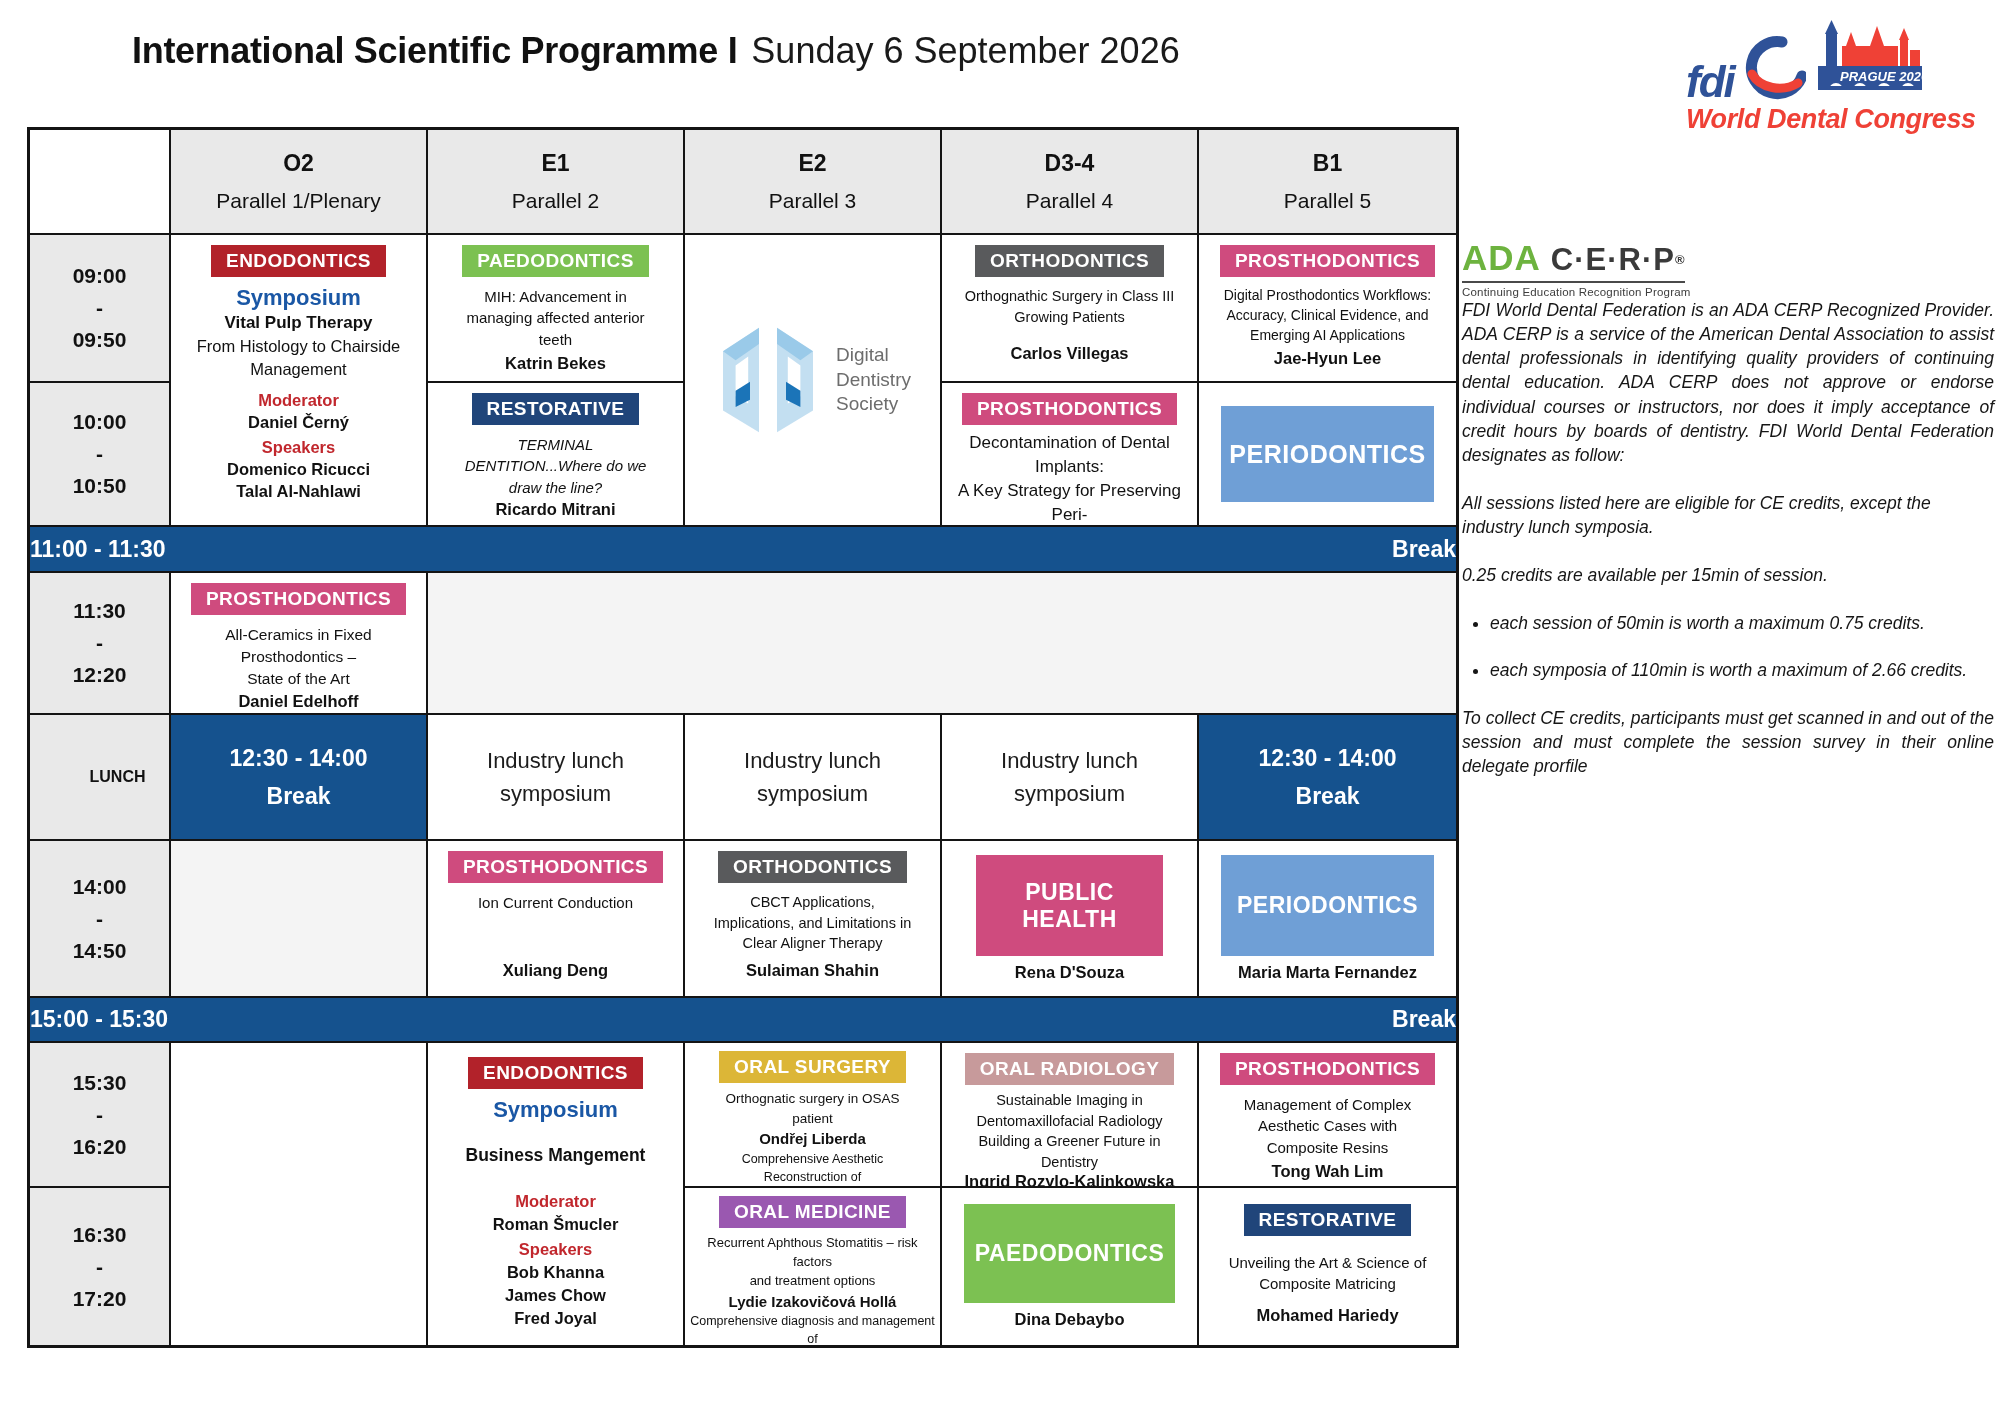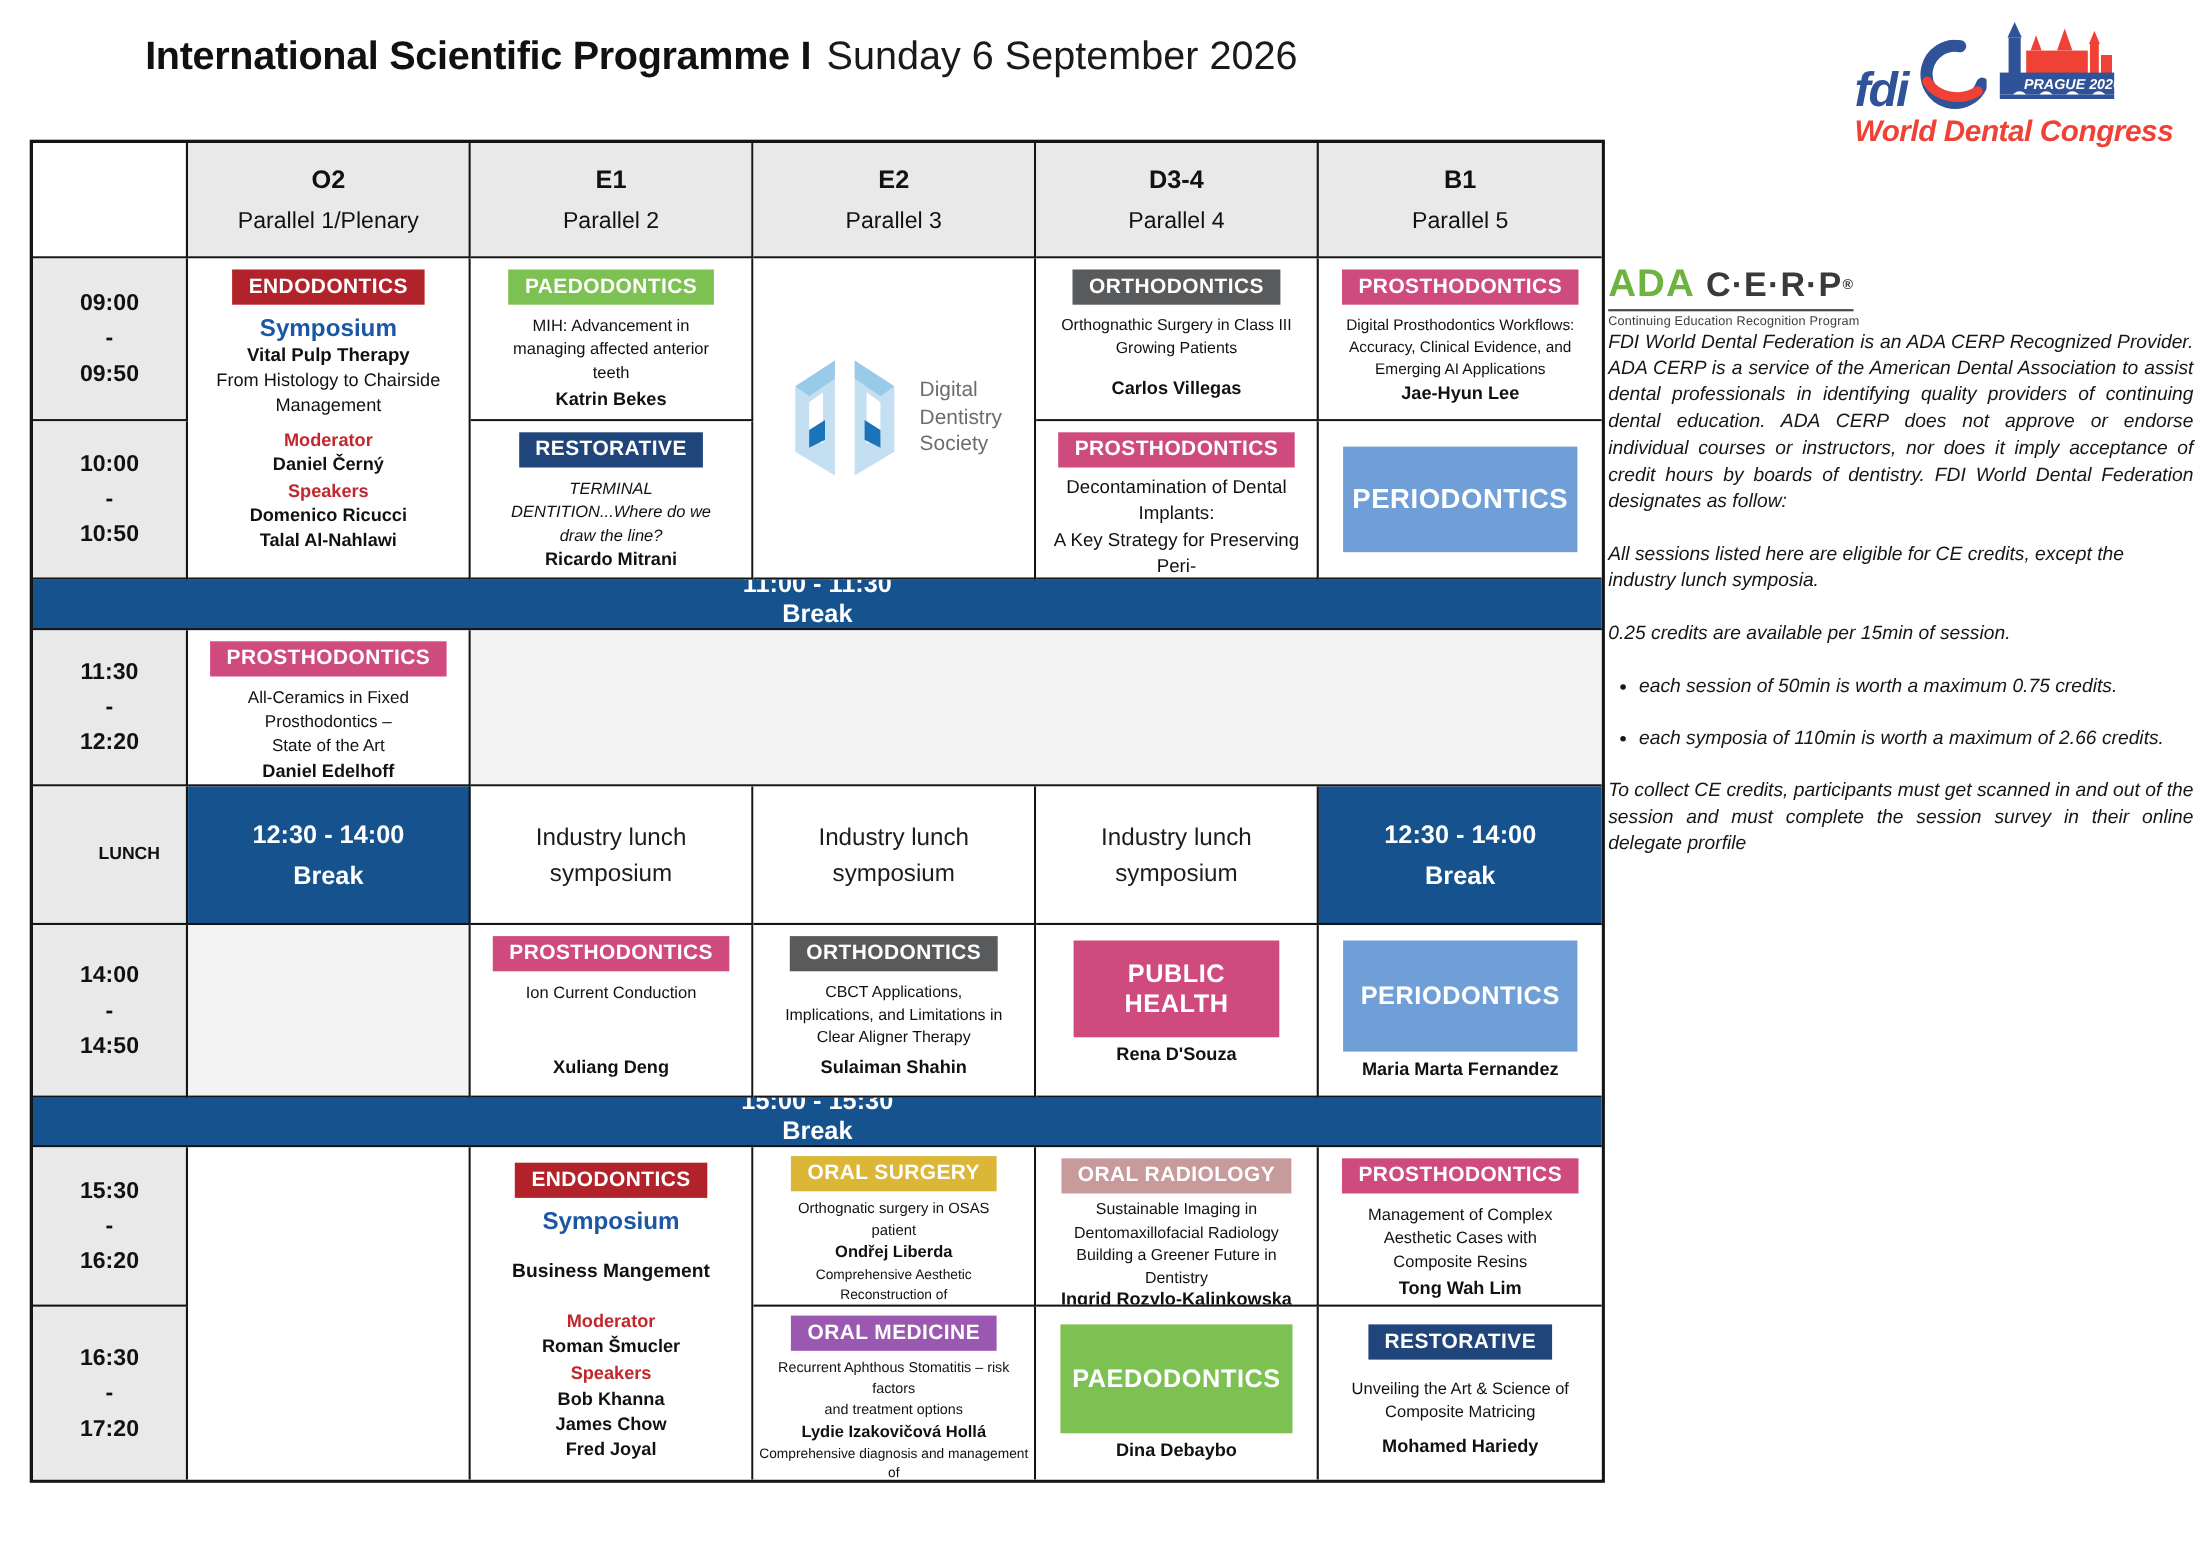--- a/index.html
+++ b/index.html
@@ -34,21 +34,21 @@
   .badge{color:#fff;font-weight:bold;font-size:19px;padding:5px 15px;letter-spacing:.4px;white-space:nowrap;}
   .t{font-size:15px;line-height:1.42;white-space:pre-line;margin-top:9px;}
   .t-sm{font-size:13px;line-height:1.45;white-space:pre-line;margin-top:6px;}
   .n{font-size:16.5px;font-weight:bold;margin-top:7px;}
   .n-sm{font-size:15px;font-weight:bold;margin-top:2px;}
   .sym{color:var(--symblue);font-weight:bold;font-size:22px;margin-top:8px;}
   .rlab{color:var(--labred);font-weight:bold;font-size:16.5px;margin-top:9px;}
   .it{font-style:italic;}
   .spacer{flex:1;}
   .bigbox{width:88%;display:flex;align-items:center;justify-content:center;color:#fff;font-weight:bold;font-size:25px;letter-spacing:.5px;}
-  .breakbar{background:var(--breakblue);display:flex;align-items:center;justify-content:flex-end;color:#fff;font-weight:bold;font-size:23px;flex-direction:column;}
+  .breakbar{background:var(--breakblue);display:flex;align-items:center;justify-content:space-between;color:#fff;font-weight:bold;font-size:23px;}
   .lunchblue{background:var(--breakblue);display:flex;flex-direction:column;align-items:center;justify-content:center;gap:11px;color:#fff;font-weight:bold;font-size:23px;}
   .industry{display:flex;align-items:center;justify-content:center;font-size:22px;line-height:1.5;text-align:center;color:#1c1c1c;}
   .industry span{width:170px;}
   .emptygray{background:#f4f4f4;}
   .lunchlab{font-size:16px;padding-left:36px;}
   
   .bg-red{background:var(--red);} .bg-green{background:var(--green);} .bg-navy{background:var(--navy);}
   .bg-gray{background:var(--gray);} .bg-pink{background:var(--pink);} .bg-blue{background:var(--lightblue);}
   .bg-gold{background:var(--gold);} .bg-purple{background:var(--purple);} .bg-rose{background:var(--rose);}
   
@@ -267,21 +267,21 @@
   <div class="cell session" style="grid-area:7/4/8/5">
     <div class="badge bg-gray">ORTHODONTICS</div>
     <div class="t" style="font-size:14.5px">CBCT Applications,
 Implications, and Limitations in
 Clear Aligner Therapy</div>
     <div class="spacer"></div>
     <div class="n" style="margin-bottom:6px">Sulaiman Shahin</div>
   </div>
   <div class="cell session" style="grid-area:7/5/8/6">
     <div class="bigbox bg-pink" style="flex:1;margin-top:4px;font-size:23px;width:78%">PUBLIC HEALTH</div>
-    <div class="n" style="margin-bottom:17px">Rena D'Souza</div>
+    <div class="n" style="margin-bottom:4px">Rena D'Souza</div>
   </div>
   <div class="cell session lc" style="grid-area:7/6/8/7">
     <div class="bigbox bg-blue" style="flex:1;margin-top:4px;font-size:23px">PERIODONTICS</div>
     <div class="n" style="margin-bottom:4px">Maria Marta Fernandez</div>
   </div>
 
   <div class="cell breakbar lc" style="grid-area:8/1/9/7">
     <span>15:00 - 15:30</span>
     <span>Break</span>
   </div>

